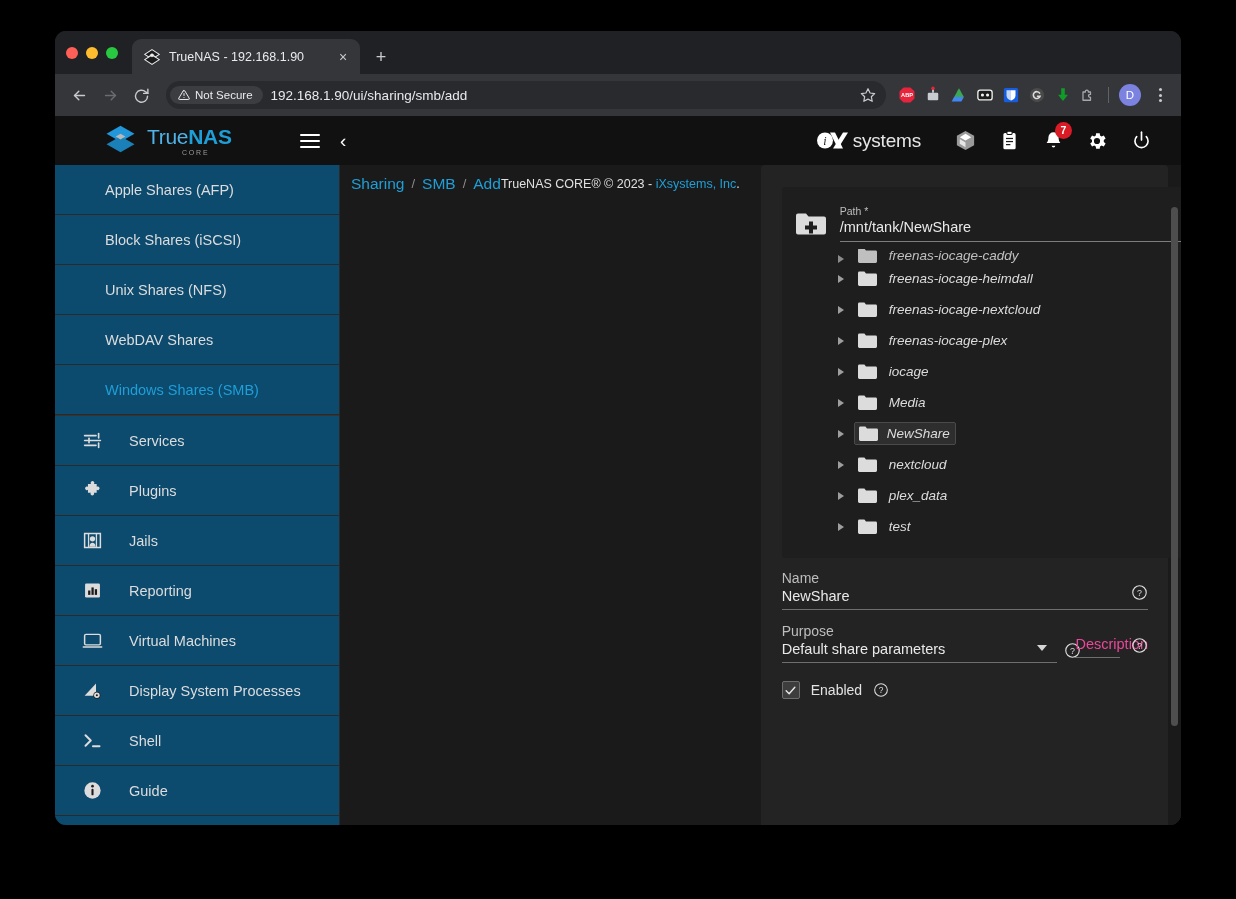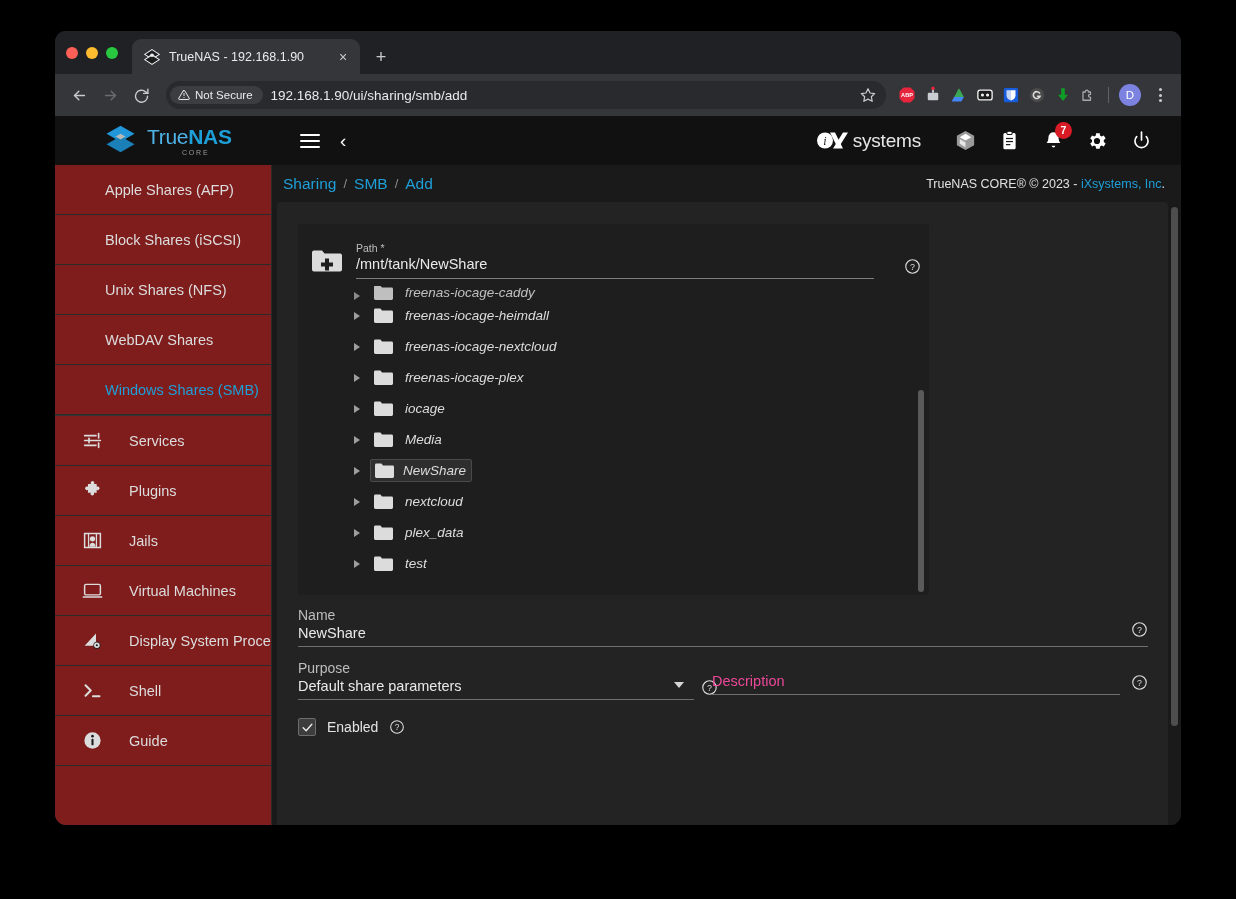--- a/index.html
+++ b/index.html
@@ -192,22 +192,22 @@
     border-radius: 9px;
     color: #fff; font-size: 10.5px; font-weight: bold;
     display: flex; align-items: center; justify-content: center;
     padding: 0 4px;
   }
 
   .body-row { flex: 1; display: flex; min-height: 0; }
 
   
   .sidebar {
-    width: 217px;
-    background: #7f1d1d;
+    width: 285px;
+    background: #0c4a6e;
     flex: none;
     overflow: hidden;
     border-right: 1px solid #2a2a2a;
   }
   .side-item {
     height: 50px;
     display: flex;
     align-items: center;
     border-bottom: 1px solid #2a2a2a;
     color: #dcdcdc;
@@ -223,21 +223,21 @@
     flex: none;
   }
   .side-label { white-space: nowrap; }
   .side-divider { height: 1px; background: #343434; }
 
   
   .main {
     flex: 1;
     background: #1a1a1a;
     display: flex;
-    flex-direction: column;
+    flex-direction: row;
     min-width: 0;
     position: relative;
   }
   .crumbbar {
     height: 37px;
     display: flex;
     align-items: center;
     padding: 0 16px 0 11px;
     background: #1a1a1a;
     flex: none;
@@ -634,20 +634,31 @@
                 <rect x="3" y="4" width="18" height="16" fill="none" stroke="#dcdcdc" stroke-width="1.7"></rect>
                 <line x1="7.5" y1="4" x2="7.5" y2="20" stroke="#dcdcdc" stroke-width="1.5"></line>
                 <line x1="16.5" y1="4" x2="16.5" y2="20" stroke="#dcdcdc" stroke-width="1.5"></line>
                 <circle cx="12" cy="10" r="3" fill="#dcdcdc"></circle>
                 <path d="M8.5 19c0-2.6 1.6-4.3 3.5-4.3s3.5 1.7 3.5 4.3z" fill="#dcdcdc"></path>
               </svg>
           </span>
           <span class="side-label">Jails</span>
         </div>
 
+        <div class="side-item">
+          <span class="side-icon">
+            <svg width="21" height="21" viewBox="0 0 24 24">
+                <rect x="3.5" y="4" width="17" height="16" rx="1.5" fill="#dcdcdc"></rect>
+                <rect x="7" y="12" width="2.6" height="5" fill="#1c1c1c"></rect>
+                <rect x="10.8" y="8.5" width="2.6" height="8.5" fill="#1c1c1c"></rect>
+                <rect x="14.6" y="10.5" width="2.6" height="6.5" fill="#1c1c1c"></rect>
+              </svg>
+          </span>
+          <span class="side-label">Reporting</span>
+        </div>
 
         <div class="side-item">
           <span class="side-icon">
             <svg width="21" height="21" viewBox="0 0 24 24" fill="none" stroke="#dcdcdc" stroke-width="1.7" stroke-linejoin="round">
                 <rect x="3" y="5" width="18" height="12" rx="1.5"></rect>
                 <line x1="1.5" y1="19.5" x2="22.5" y2="19.5" stroke-linecap="round"></line>
               </svg>
           </span>
           <span class="side-label">Virtual Machines</span>
         </div>

